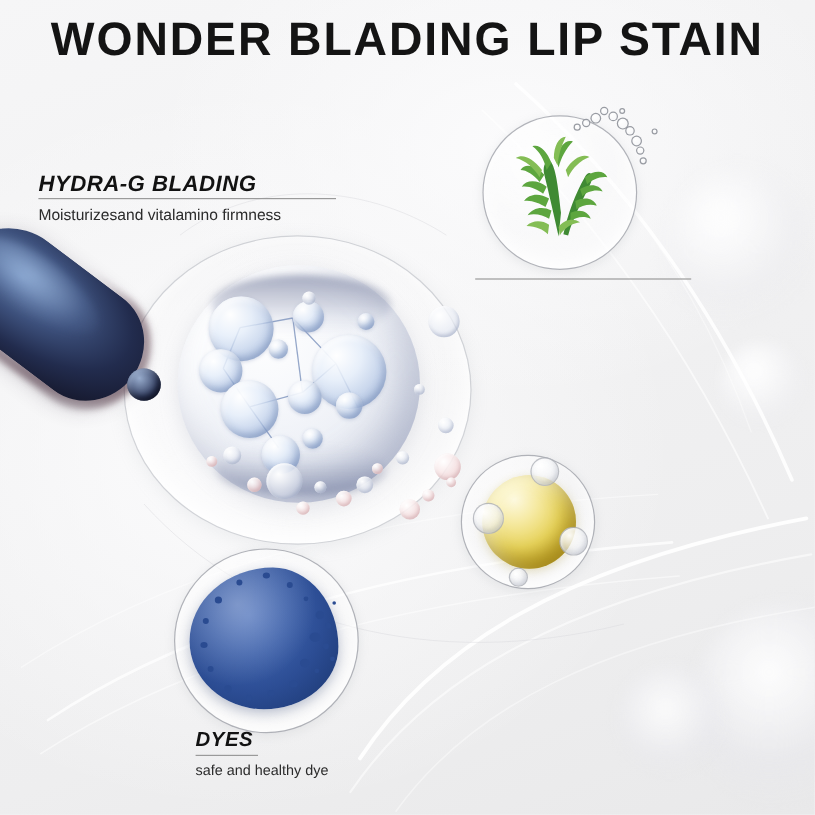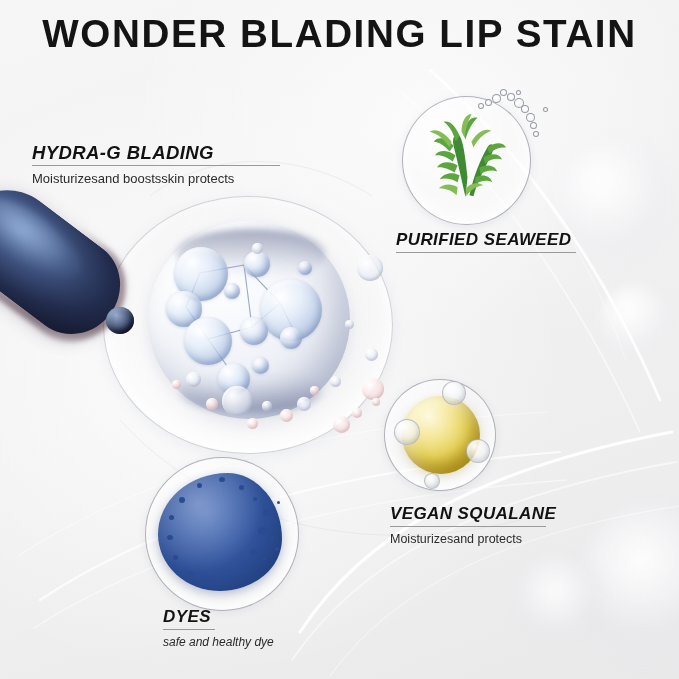--- a/index.html
+++ b/index.html
@@ -98,21 +98,21 @@
   #blk-hydra  .label-desc  { font-size:13px; }
 
   #blk-seaweed { left:396px; top:230px; }
   #blk-seaweed .label-rule { width:180px; }
 
   #blk-squalane { left:390px; top:504px; }
   #blk-squalane .label-rule { width:156px; }
 
   #blk-dyes { left:163px; top:607px; }
   #blk-dyes .label-rule { width:52px; }
-  #blk-dyes .label-desc { font-size:12px;font-style:italic; }
+  #blk-dyes .label-desc { font-size:12px; }
 
   
   .glass-dish {
     position:absolute; left:103px; top:196px;
     width:290px; height:258px;
     border-radius:50%;
     border:1px solid rgba(175,178,185,.55);
     background:
       radial-gradient(ellipse at 50% 44%, rgba(255,255,255,.12) 0%, rgba(255,255,255,.02) 58%, rgba(255,255,255,.5) 78%, rgba(255,255,255,.82) 100%);
     box-shadow:inset 0 -6px 18px rgba(255,255,255,.9), 0 3px 14px rgba(170,172,180,.16);
@@ -430,33 +430,27 @@
     <div class="grain" style="left:74px;  top:20px;  width:6px; height:5px;"></div>
     <div class="grain" style="left:94px;  top:28px;  width:5px; height:5px;"></div>
     <div class="grain" style="left:108px; top:40px;  width:4px; height:4px;"></div>
     <div class="grain" style="left:130px; top:90px;  width:4px; height:4px;"></div>
     <div class="grain" style="left:132px; top:44px;  width:3px; height:3px;"></div>
   </div>
 
   <div class="label-block" id="blk-hydra">
     <div class="label-title">HYDRA-G BLADING</div>
     <div class="label-rule"></div>
-    <div class="label-desc">Moisturizesand boostsskin protects</div>
+    <div class="label-desc">Moisturizesand vitalamino firmness</div>
   </div>
 
   <div class="label-block" id="blk-seaweed">
-    <div class="label-title">PURIFIED SEAWEED</div>
     <div class="label-rule"></div>
   </div>
 
-  <div class="label-block" id="blk-squalane">
-    <div class="label-title">VEGAN SQUALANE</div>
-    <div class="label-rule"></div>
-    <div class="label-desc">Moisturizesand protects</div>
-  </div>
 
   <div class="label-block" id="blk-dyes">
     <div class="label-title">DYES</div>
     <div class="label-rule"></div>
     <div class="label-desc">safe and healthy dye</div>
   </div>
 
 </div>
 
 </body></html>

